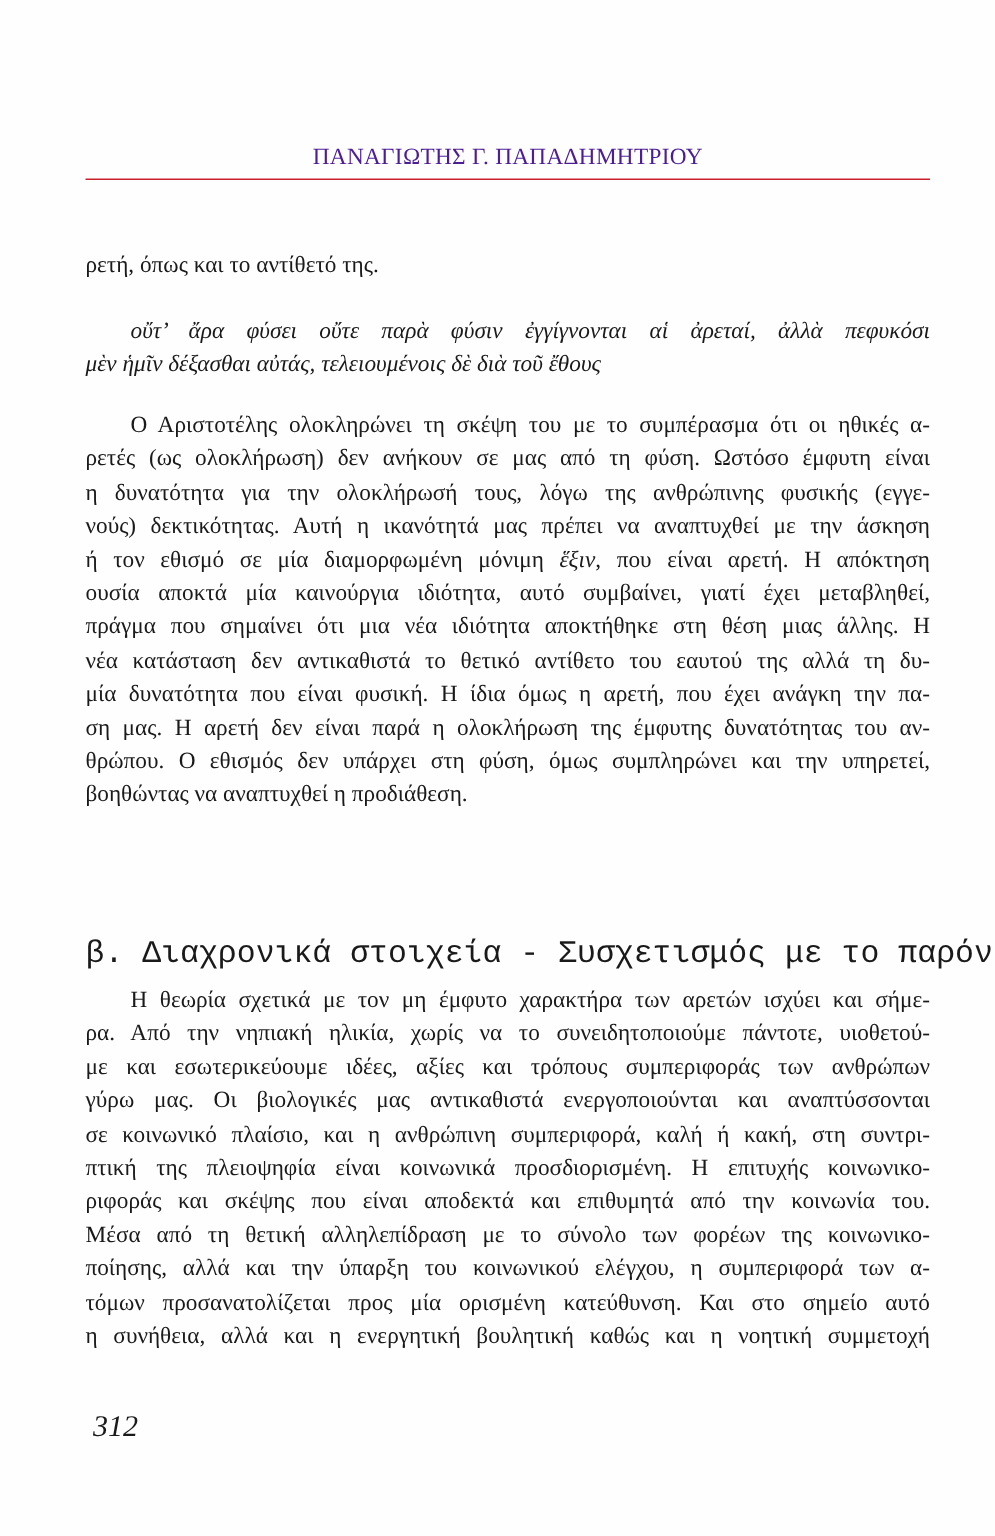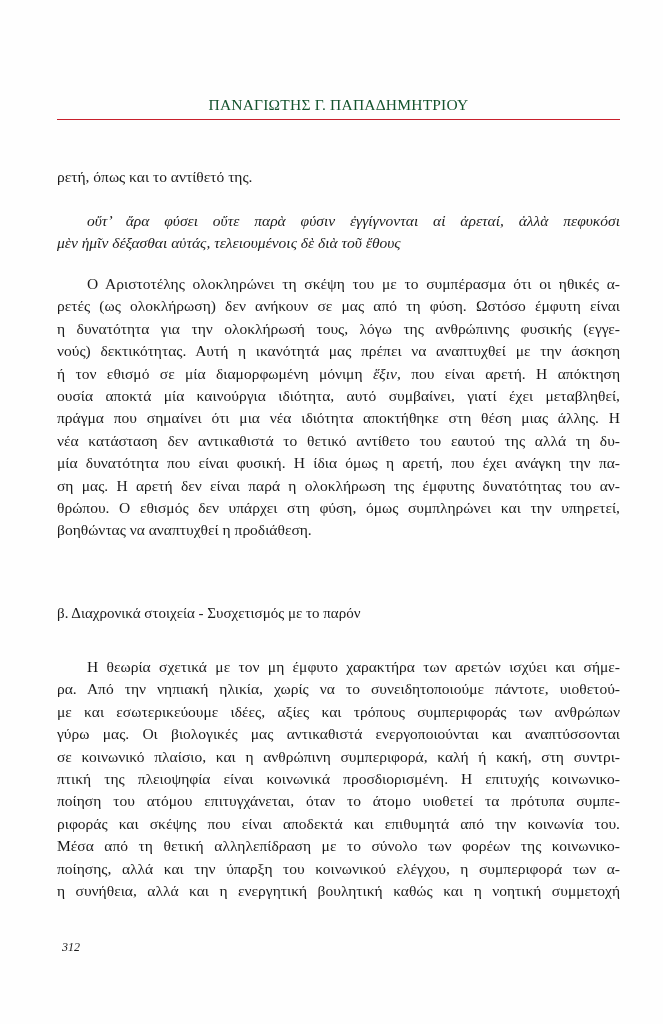--- a/index.html
+++ b/index.html
@@ -20,21 +20,21 @@
       left: 0; top: 0;
       width: 663px; height: 1024px;
       background: #fefefe;
     }
     .running-head {
       position: absolute;
       left: 57px;
       width: 563px;
       top: 96px;
       text-align: center;
-      color: #14532d;
+      color: #4c1d95;
       font-size: 15.5px;
       letter-spacing: 0.2px;
     }
     .head-rule {
       position: absolute;
       left: 57px;
       width: 563px;
       top: 119px;
       height: 0;
       border-top: 1.4px solid #c8202c;
@@ -59,30 +59,31 @@
     }
     .line.indent {
       text-indent: 30px;
     }
     .greek-quote .line {
       font-style: italic;
     }
     .subheading {
       position: absolute;
       left: 57px;
-      top: 602px;
-      font-size: 15px;
+      top: 626px;
+      font-size: 21px;
       line-height: 22px;
+      font-family: Liberation Mono, monospace;
     }
     .folio {
       position: absolute;
       left: 62px;
       top: 940px;
       font-style: italic;
-      font-size: 12px;
+      font-size: 20px;
     }
     em.inline-greek { font-style: italic; }
   </style>
 </head>
 <body>
 
 <div class="page">
 
   <div class="running-head">ΠΑΝΑΓΙΩΤΗΣ Γ. ΠΑΠΑΔΗΜΗΤΡΙΟΥ</div>
   <div class="head-rule"></div>
@@ -113,21 +114,21 @@
 
   <div class="subheading">β. Διαχρονικά στοιχεία - Συσχετισμός με το παρόν</div>
 
   <div class="text-block" style="top:631px;">
     <span class="line indent">Η θεωρία σχετικά με τον μη έμφυτο χαρακτήρα των αρετών ισχύει και σήμε-</span>
     <span class="line">ρα. Από την νηπιακή ηλικία, χωρίς να το συνειδητοποιούμε πάντοτε, υιοθετού-</span>
     <span class="line">με και εσωτερικεύουμε ιδέες, αξίες και τρόπους συμπεριφοράς των ανθρώπων</span>
     <span class="line">γύρω μας. Οι βιολογικές μας αντικαθιστά ενεργοποιούνται και αναπτύσσονται</span>
     <span class="line">σε κοινωνικό πλαίσιο, και η ανθρώπινη συμπεριφορά, καλή ή κακή, στη συντρι-</span>
     <span class="line">πτική της πλειοψηφία είναι κοινωνικά προσδιορισμένη. Η επιτυχής κοινωνικο-</span>
-    <span class="line">ποίηση του ατόμου επιτυγχάνεται, όταν το άτομο υιοθετεί τα πρότυπα συμπε-</span>
     <span class="line">ριφοράς και σκέψης που είναι αποδεκτά και επιθυμητά από την κοινωνία του.</span>
     <span class="line">Μέσα από τη θετική αλληλεπίδραση με το σύνολο των φορέων της κοινωνικο-</span>
     <span class="line">ποίησης, αλλά και την ύπαρξη του κοινωνικού ελέγχου, η συμπεριφορά των α-</span>
+    <span class="line">τόμων προσανατολίζεται προς μία ορισμένη κατεύθυνση. Και στο σημείο αυτό</span>
     <span class="line">η συνήθεια, αλλά και η ενεργητική βουλητική καθώς και η νοητική συμμετοχή</span>
   </div>
 
   <div class="folio">312</div>
 </div>
 
 </body></html>

